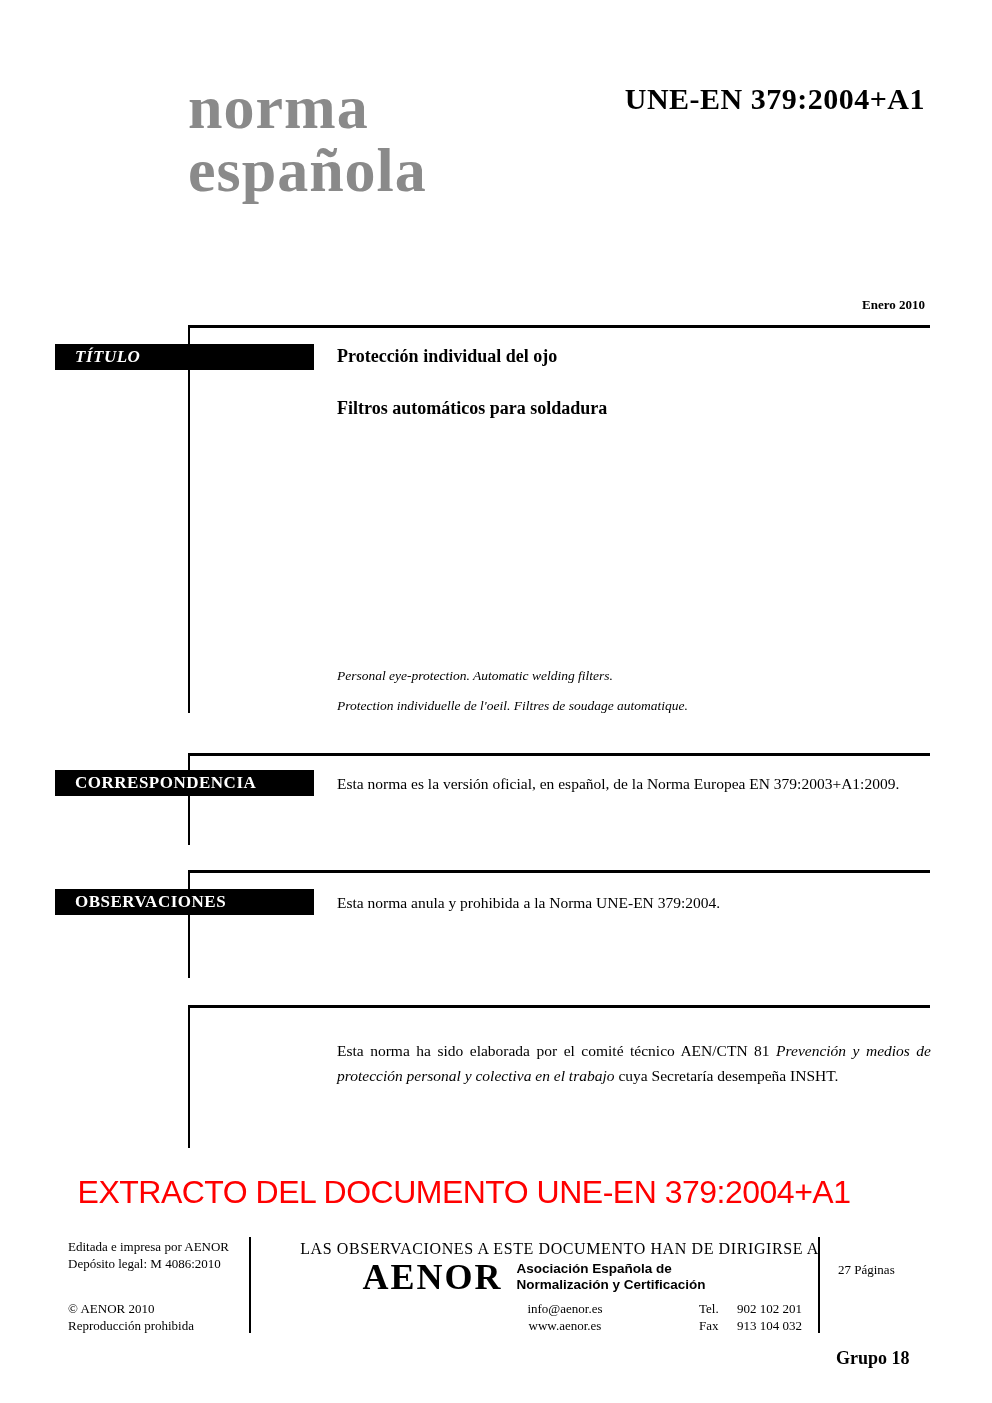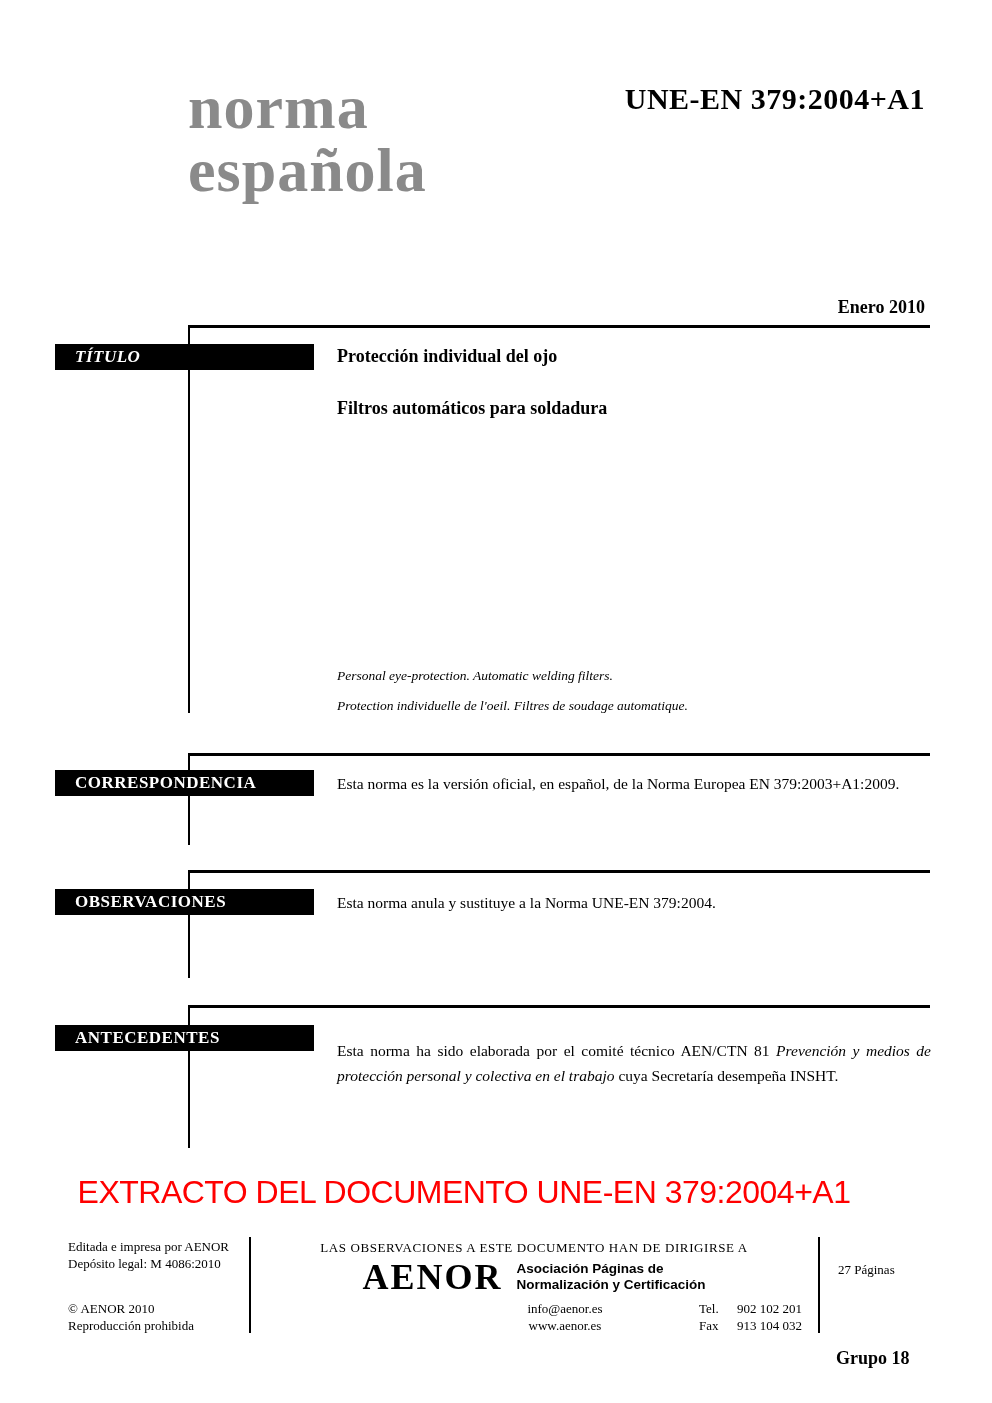--- a/index.html
+++ b/index.html
@@ -22,21 +22,21 @@
     color: #8a8a8a; line-height: 63px;
     letter-spacing: 1px;
   }
   .doc-code {
     right: 67px; top: 82px;
     font-size: 30px; font-weight: bold;
     letter-spacing: 0.5px;
   }
   .date {
     right: 67px; top: 297px;
-    font-size: 18px; font-weight: bold;
+    font-size: 13px; font-weight: bold;
   }
 
   
   .hrule { left: 190px; width: 740px; height: 3px; background: #000; }
   .vrule { left: 188px; width: 2px; background: #000; }
   .label-bar {
     left: 55px; width: 259px; height: 26px;
     background: #000; color: #fff;
     font-size: 17px; font-weight: bold;
     letter-spacing: 0.5px;
@@ -58,22 +58,22 @@
     font-size: 32px;
     letter-spacing: -0.5px;
     padding-left: 12px;
   }
 
   
   .footer-small { font-size: 13px; line-height: 17px; }
   .footer-divider { width: 2px; background: #000; }
   .footer-notice {
     left: 249px; top: 1240px; width: 570px;
-    text-align: center;
-    font-size: 13px; letter-spacing: 0.6px;
+    text-align: right;
+    font-size: 16px; letter-spacing: 0.6px;
   }
   .aenor-row {
     left: 249px; top: 1256px; width: 570px;
     display: flex; justify-content: center; align-items: center;
     gap: 14px;
   }
   .aenor-logo {
     font-size: 36px; font-weight: bold;
     letter-spacing: 2px;
   }
@@ -112,27 +112,24 @@
   <div class="abs label-bar" style="top:770px;">
     <span>CORRESPONDENCIA</span>
   </div>
   <div class="abs body-col section-text" style="top:771px;">Esta norma es la versión oficial, en español, de la Norma Europea EN 379:2003+A1:2009.</div>
 
   <div class="abs hrule" style="top:870px;"></div>
   <div class="abs vrule" style="top:870px; height:108px;"></div>
   <div class="abs label-bar" style="top:889px;">
     <span>OBSERVACIONES</span>
   </div>
-  <div class="abs body-col section-text" style="top:890px;">Esta norma anula y sustituye a la Norma UNE-EN 379:2004.</div>
+  <div class="abs body-col section-text" style="top:890px;">Esta norma anula y prohibida a la Norma UNE-EN 379:2004.</div>
 
   <div class="abs hrule" style="top:1005px;"></div>
   <div class="abs vrule" style="top:1005px; height:143px;"></div>
-  <div class="abs label-bar" style="top:1025px;">
-    <span>ANTECEDENTES</span>
-  </div>
   <div class="abs body-col section-text justified" style="top:1038px;"><span>Esta norma ha sido elaborada por el comité técnico AEN/CTN 81 </span><i>Prevención y medios de protección personal y colectiva en el trabajo</i><span> cuya Secretaría desempeña INSHT.</span></div>
 
   <div class="abs extract" style="color:#ff0000;">EXTRACTO DEL DOCUMENTO UNE-EN 379:2004+A1</div>
 
   <div class="abs footer-small" style="left:68px; top:1238px; width:180px;">
     <div>Editada e impresa por AENOR</div>
     <div>Depósito legal: M 4086:2010</div>
   </div>
   <div class="abs footer-small" style="left:68px; top:1300px; width:180px;">
     <div>© AENOR 2010</div>
@@ -140,21 +137,21 @@
   </div>
 
   <div class="abs footer-divider" style="left:249px; top:1237px; height:96px;"></div>
   <div class="abs footer-divider" style="left:818px; top:1237px; height:96px;"></div>
 
   <div class="abs footer-notice">LAS OBSERVACIONES A ESTE DOCUMENTO HAN DE DIRIGIRSE A</div>
 
   <div class="abs aenor-row">
     <span class="aenor-logo">AENOR</span>
     <span class="aenor-sub">
-      <div>Asociación Páginas de</div>
+      <div>Asociación Española de</div>
       <div>Normalización y Certificación</div>
     </span>
   </div>
 
 
   <div class="abs footer-small" style="left:505px; top:1300px; width:120px; text-align:center;">
     <div>info@aenor.es</div>
     <div>www.aenor.es</div>
   </div>
 

